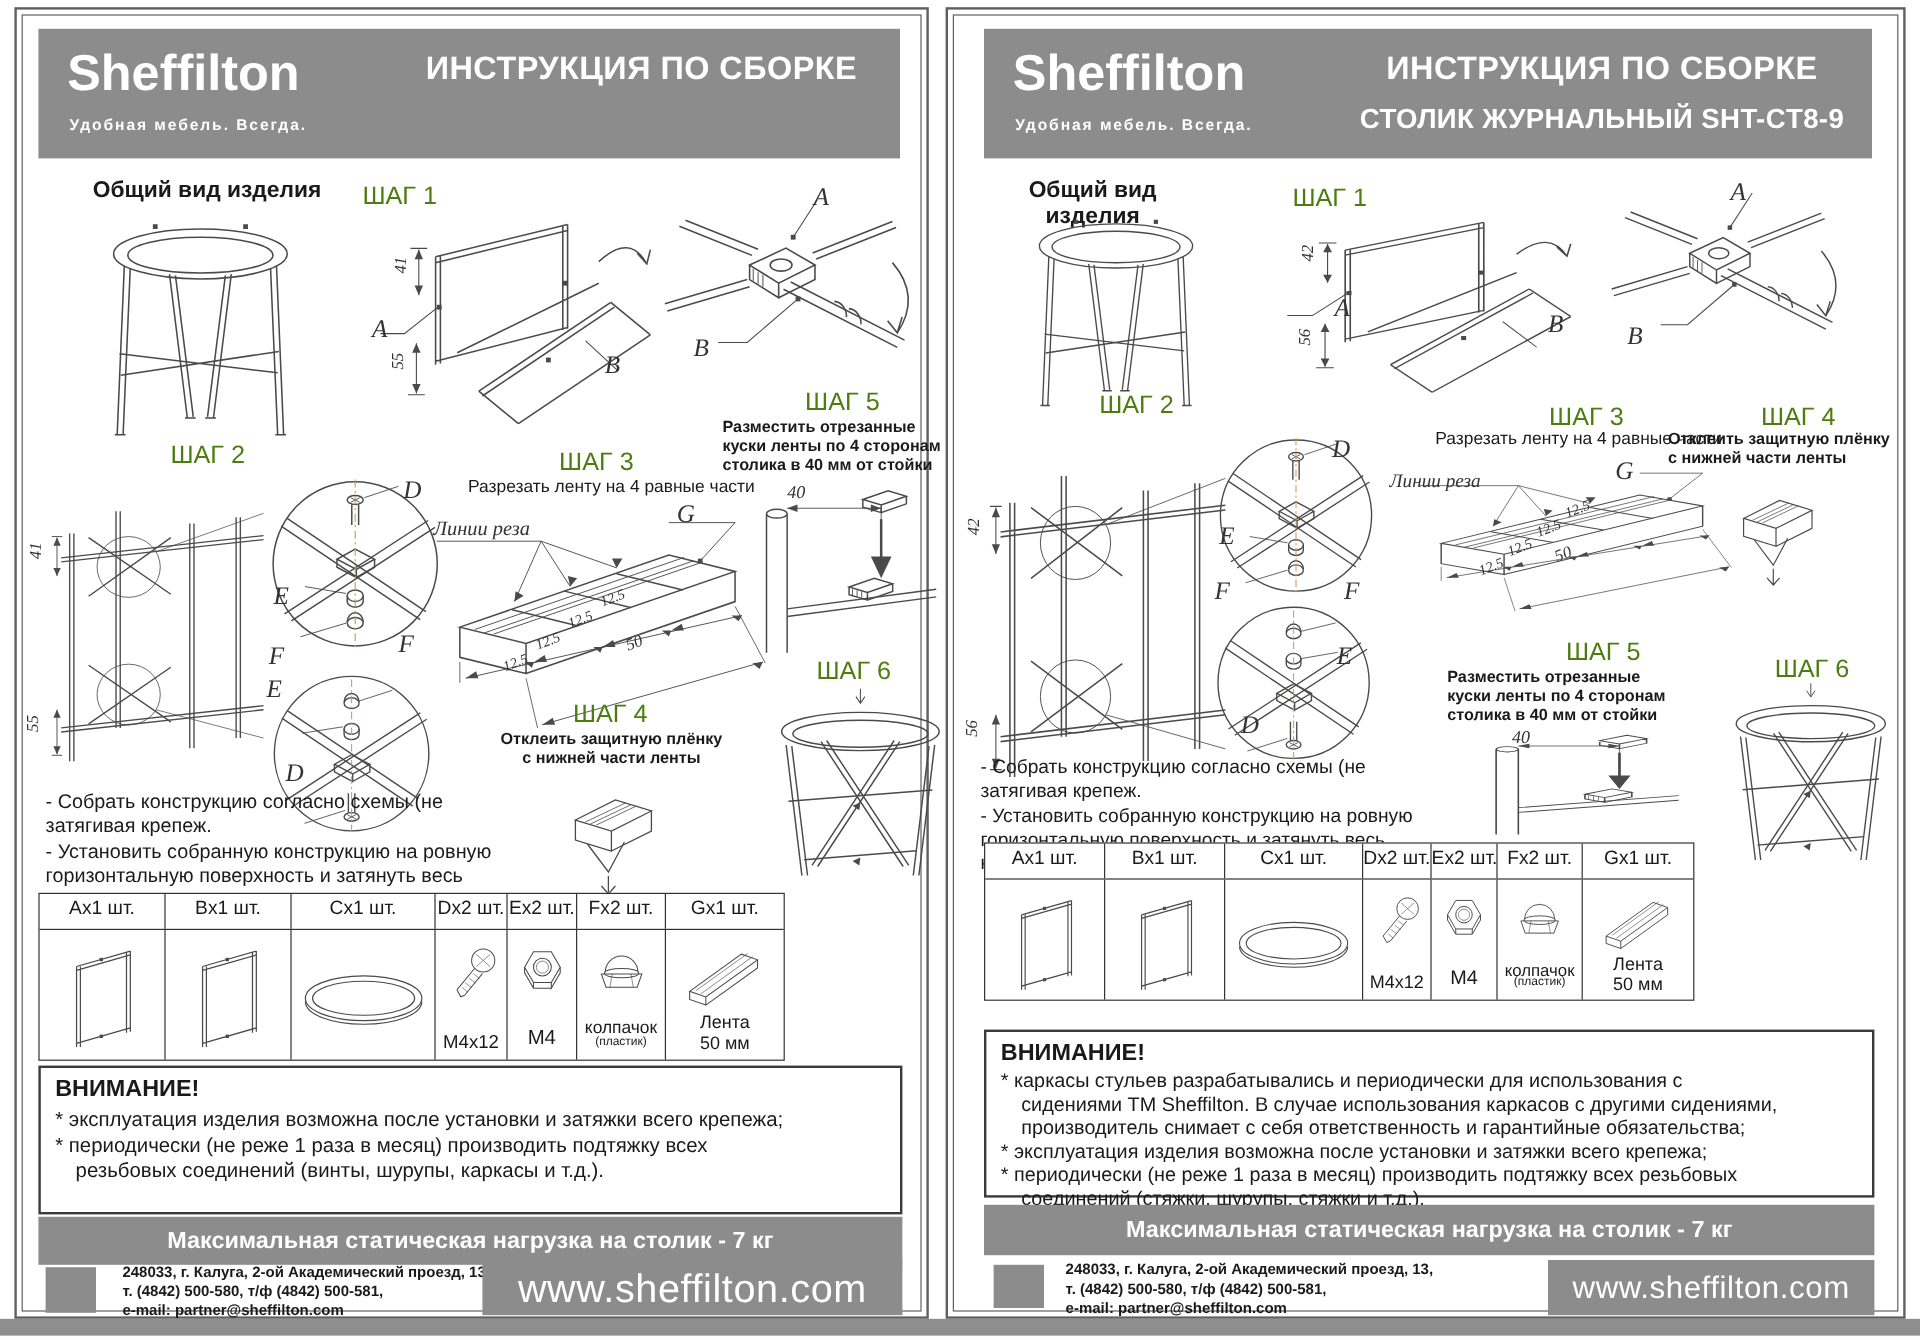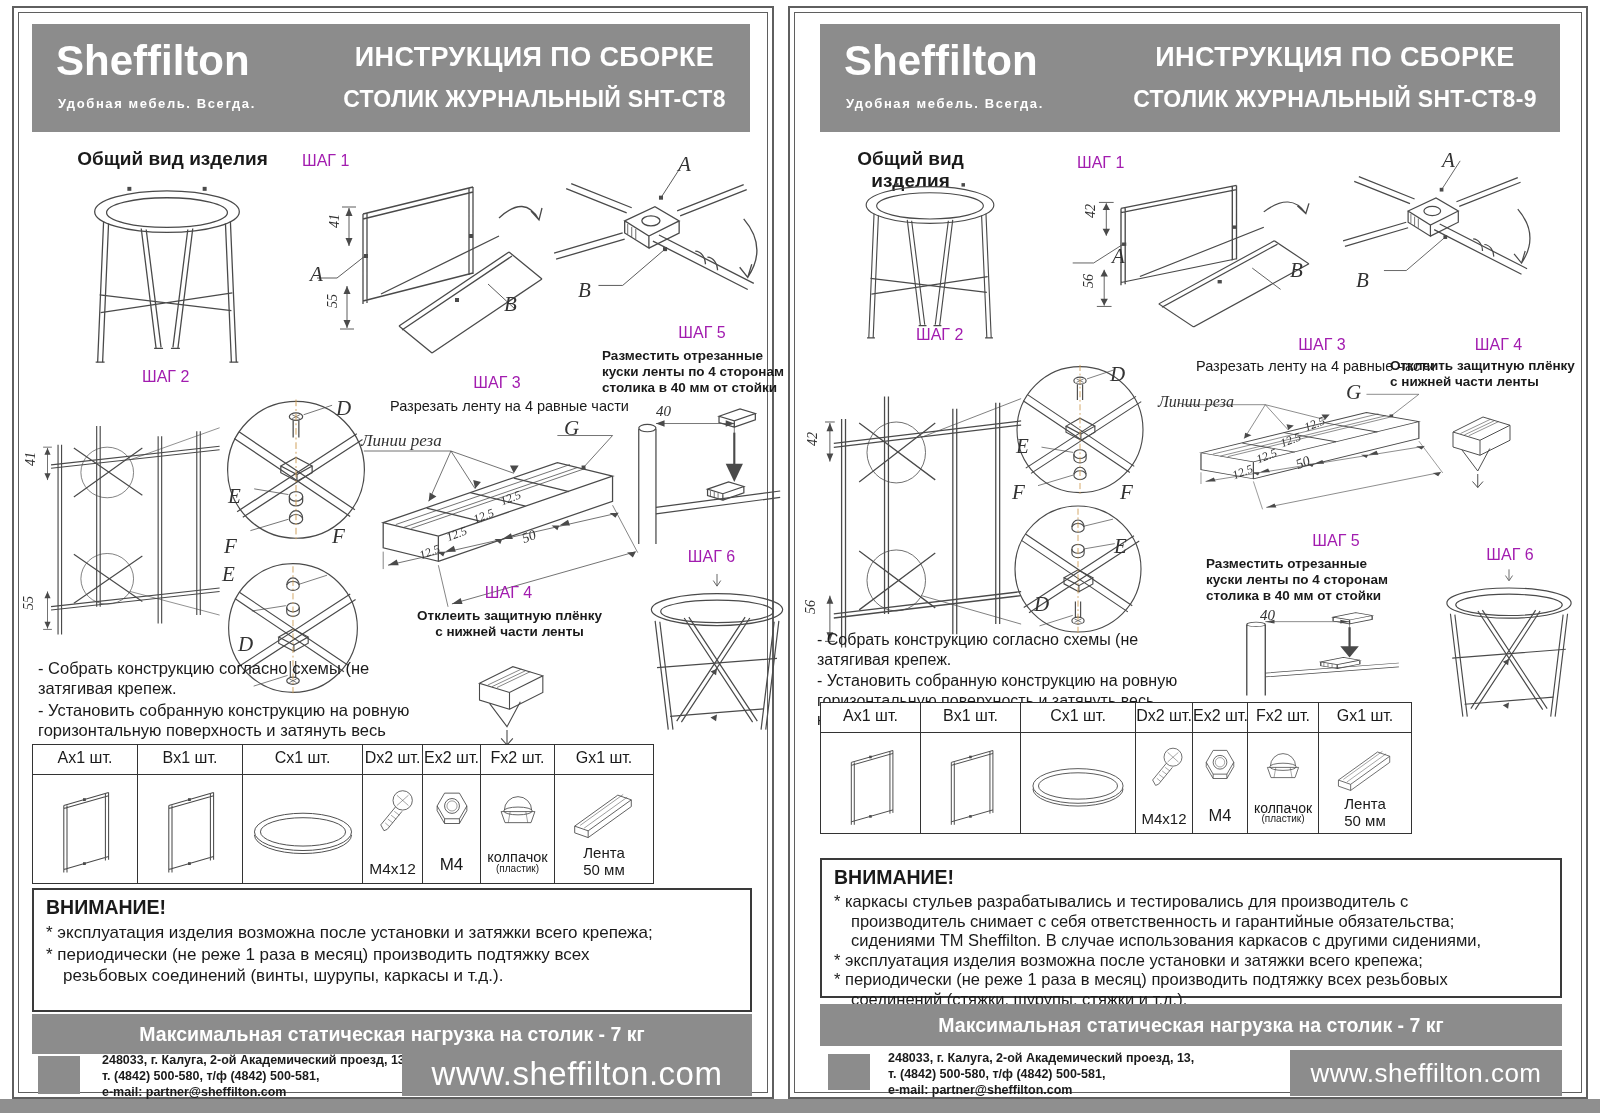--- a/index.html
+++ b/index.html
@@ -9,21 +9,21 @@
   .p0{left:12px;width:762px}
   .p1{left:788px;width:800px}
   .inner{position:absolute;inset:4px;border:1.5px solid #5f5f5f;pointer-events:none}
   .abs{position:absolute}
   .gray{background:#8c8c8c}
   .logo-name{font-weight:bold;font-size:42px;color:#fff;line-height:1;letter-spacing:0}
   .logo-tag{color:#fff;font-size:13px;letter-spacing:1.6px;font-weight:bold}
   .t1{color:#fff;font-weight:bold;font-size:27px;text-align:center;letter-spacing:.4px}
   .t2{color:#fff;font-weight:bold;font-size:23px;text-align:center;letter-spacing:.3px}
   .sec-title{font-weight:bold;font-size:19px}
-  .step-title{font-size:16px;color:#a21caf}
+  .step-title{font-size:21px;color:#4d7c0f}
   .sub{font-size:13.5px;font-weight:bold;line-height:16px}
   .sub-n{font-size:14.5px;line-height:17px}
   .ctr{text-align:center}
   .lbl{font-family:"Liberation Serif",serif;font-style:italic;font-size:21px;color:#333;line-height:1}
   .dim{font-family:"Liberation Serif",serif;font-style:italic;font-size:14px;color:#333;line-height:1;white-space:nowrap}
   .dim.sm{font-size:12px}
   .rot{transform:rotate(-90deg);transform-origin:center}
   .rot22{transform:rotate(-21deg);transform-origin:center}
   .notes{font-size:16.5px;line-height:20px}
   .notes p{margin:2px 0 2px 0}
@@ -211,21 +211,20 @@
 </defs>
 </svg>
 
 <div class="page p0">
   <div class="inner"></div>
 
   <div class="abs gray" style="left:18px;top:16px;width:718px;height:108px">
     <div class="abs logo-name" style="left:24px;top:16px">Sheffilton</div>
     <div class="abs logo-tag" style="left:26px;top:72px">Удобная мебель. Всегда.</div>
     <div class="abs t1" style="left:295px;top:18px;width:415px">ИНСТРУКЦИЯ ПО СБОРКЕ</div>
-    <div class="abs t2" style="left:295px;top:62px;width:415px">СТОЛИК ЖУРНАЛЬНЫЙ SHT-CT8</div>
   </div>
 
   <div class="abs sec-title ctr" style="left:46px;top:140px;width:225px">Общий вид изделия</div>
   <svg class="abs" style="left:62px;top:164px" width="182" height="213" viewBox="0 0 180 215">
       <use href="#ov"></use>
     </svg>
 
   <div class="abs step-title" style="left:288px;top:144px">ШАГ 1</div>
   <svg class="abs" style="left:288px;top:168px" width="242" height="190" viewBox="0 0 240 190">
       <use href="#s1"></use>
@@ -522,23 +521,23 @@
             <use href="#ptp"></use>
           </svg>
           <div class="cap" style="bottom:21px">Лента</div>
           <div class="cap" style="bottom:4px">50 мм</div>
         </div>
     </div>
   </div>
 
   <div class="abs warn" style="left:30px;top:850px;width:742px;height:140px">
     <div class="warn-title">ВНИМАНИЕ!</div>
-    <div class="wl sm">* каркасы стульев разрабатывались и тестировались для производитель с</div>
+    <div class="wl sm">* каркасы стульев разрабатывались и периодически для использования с</div>
+    <div class="wl sm ind">сидениями ТМ Sheffilton. В случае использования каркасов с другими сидениями,</div>
     <div class="wl sm ind">производитель снимает с себя ответственность и гарантийные обязательства;</div>
-    <div class="wl sm ind">сидениями ТМ Sheffilton. В случае использования каркасов с другими сидениями,</div>
     <div class="wl sm">* эксплуатация изделия возможна после установки и затяжки всего крепежа;</div>
     <div class="wl sm">* периодически (не реже 1 раза в месяц) производить подтяжку всех резьбовых</div>
     <div class="wl sm ind">соединений (стяжки, шурупы, стяжки и т.д.).</div>
   </div>
 
   <div class="abs gray load" style="left:30px;top:996px;width:742px;height:42px">
       <span>Максимальная статическая нагрузка на столик - 7 кг</span>
     </div>
 
   <div class="abs gray" style="left:38px;top:1046px;width:42px;height:36px"></div>

